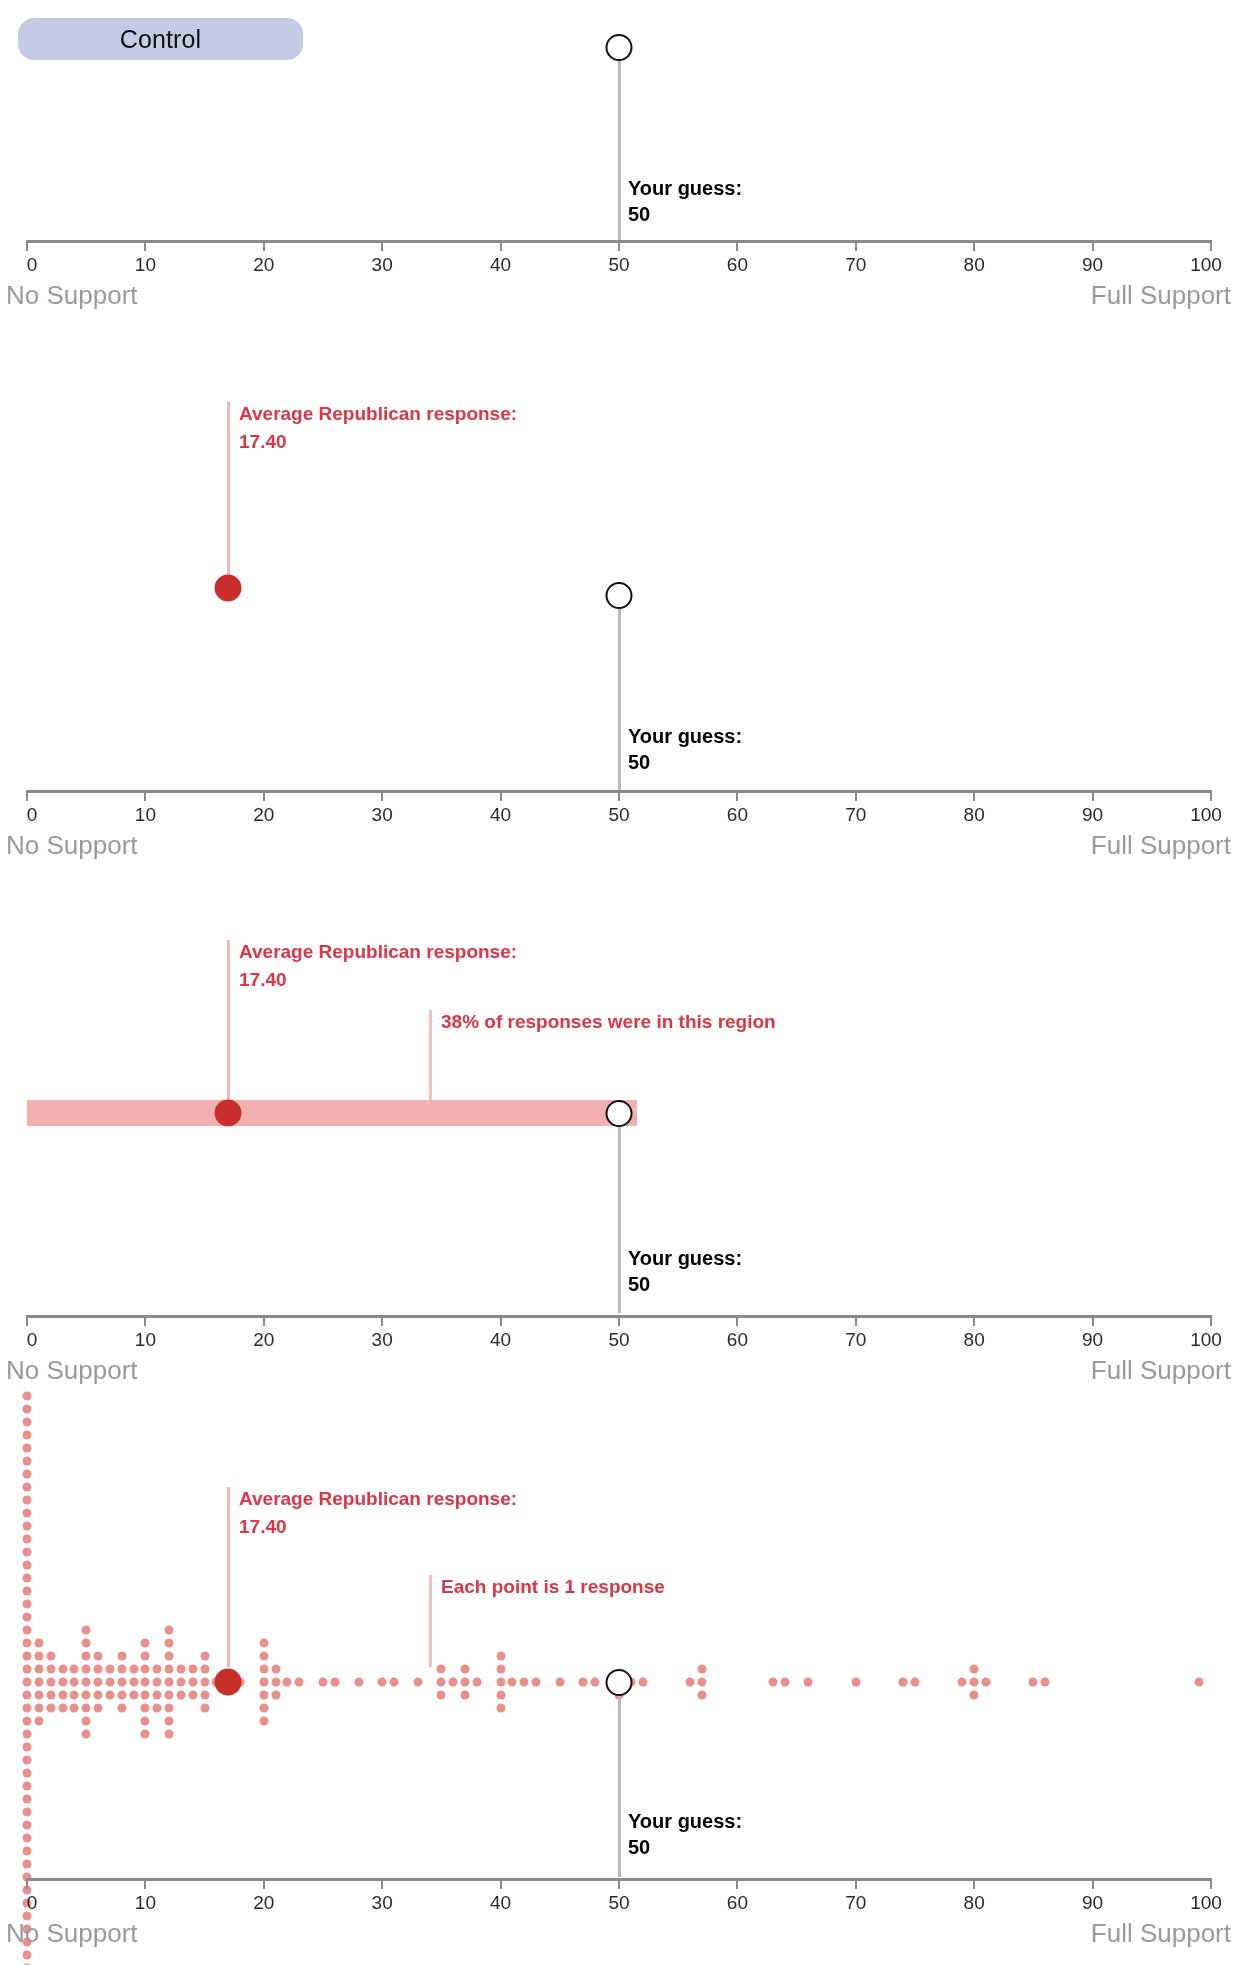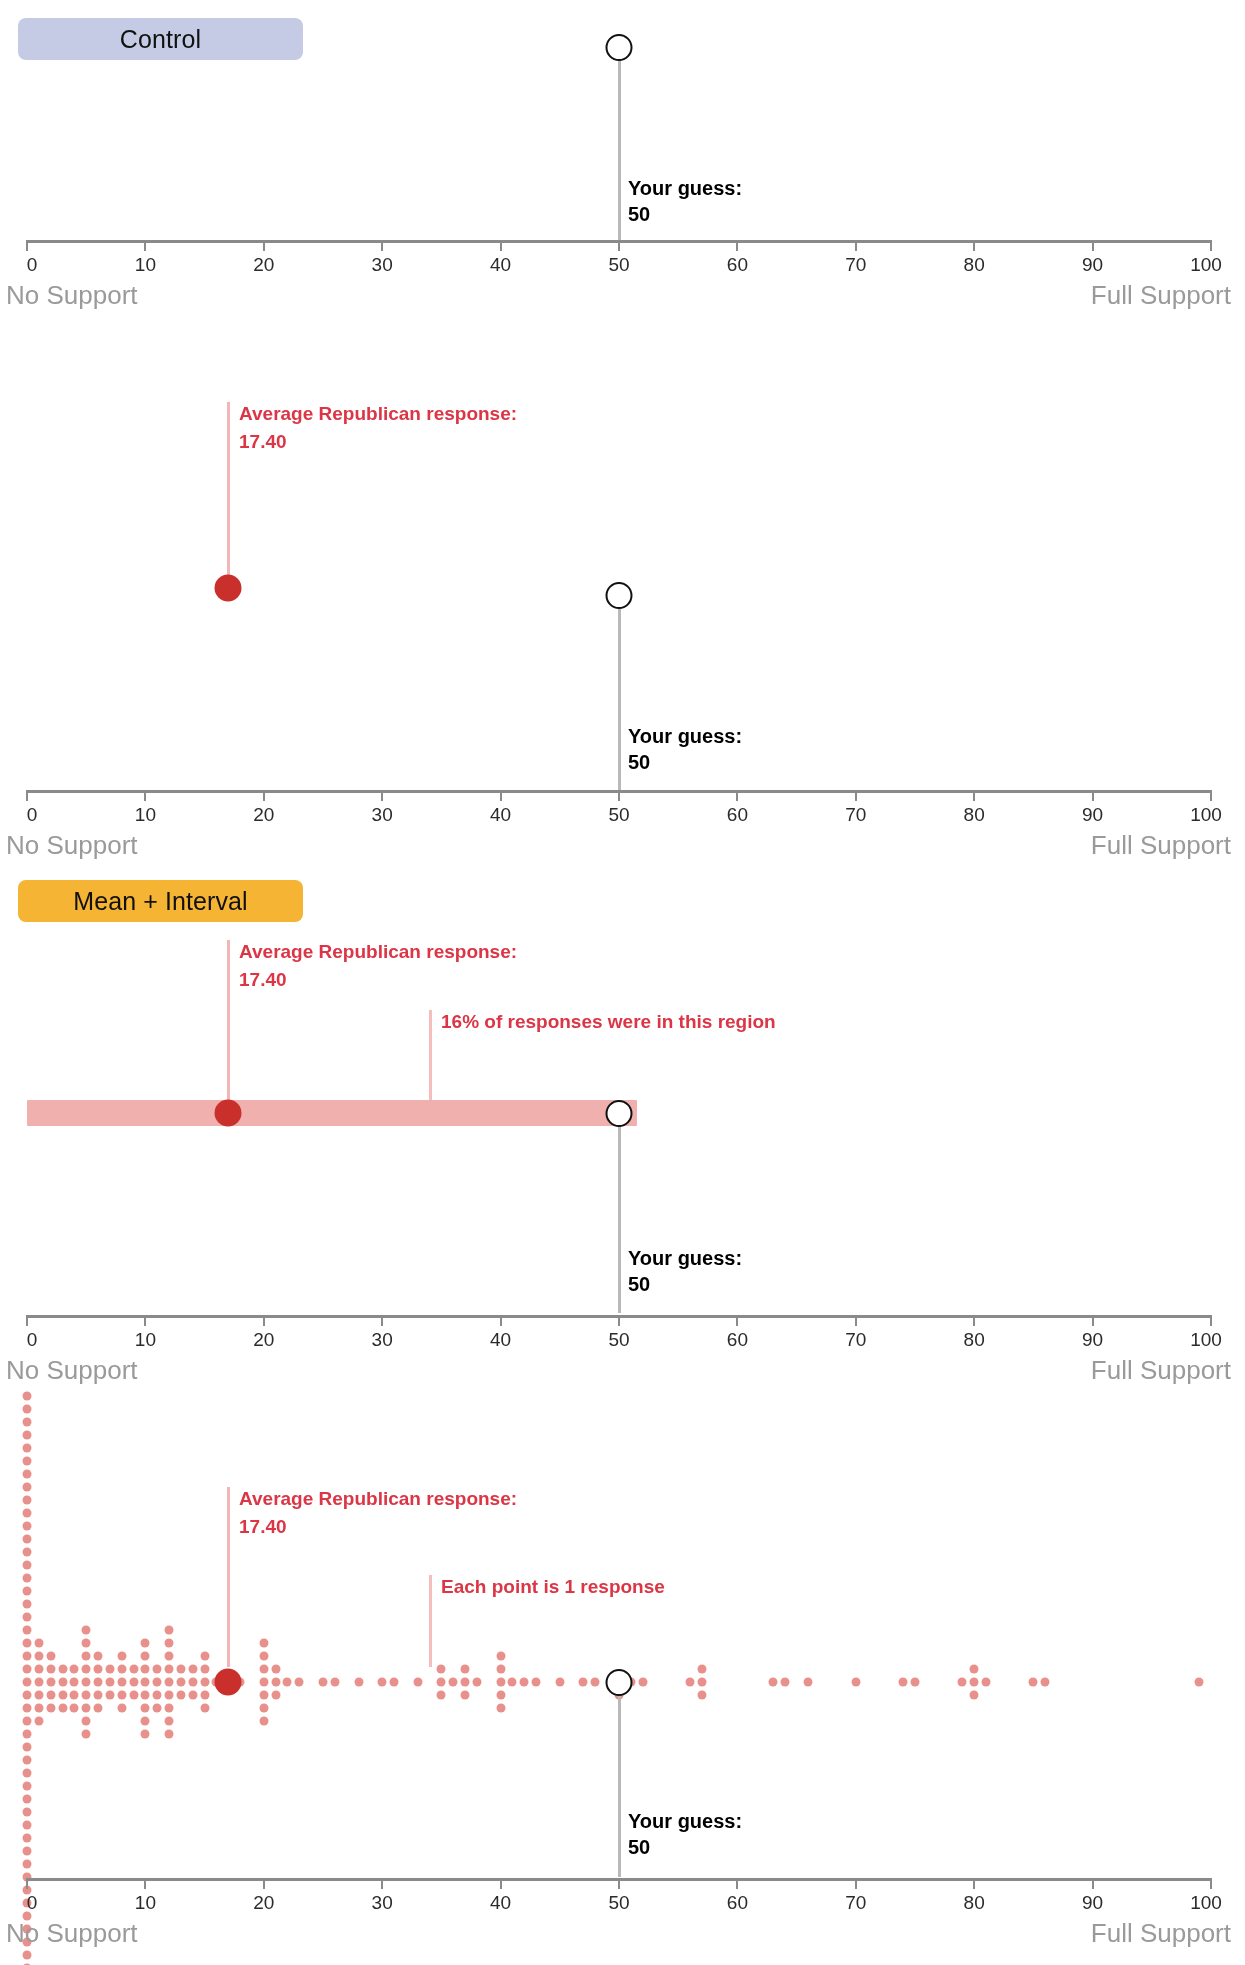--- a/index.html
+++ b/index.html
@@ -9,21 +9,21 @@
     -webkit-font-smoothing:antialiased;
   }
   .panel{position:absolute;left:0;width:1245px;}
 
   
   .badge{
     position:absolute;
     left:18px;
     width:285px;
     height:42px;
-    border-radius:8px;
+    border-radius:16px;
     display:flex;align-items:center;justify-content:center;
     font-size:25px;
     letter-spacing:.1px;
     box-sizing:border-box;
   }
   .badge-control{background:#c5cbe4;color:#111111;}
   .badge-mean{background:#9c7b98;color:#ffffff;}
   .badge-interval{background:#f5b434;color:#111111;}
   .badge-points{background:#3fdb97;color:#111111;}
 
@@ -162,32 +162,29 @@
       <div class="tick" style="left: 1091.6px;"></div>
       <div class="tick-label" style="left: 1092.6px;">90</div>
       <div class="tick" style="left: 1210px;"></div>
       <div class="tick-label" style="left: 1206px;">100</div>
       <div class="anchor anchor-left">No Support</div>
       <div class="anchor anchor-right">Full Support</div>
     </div>
 </div>
 
 <div class="panel" style="top:880px;height:340px;">
-  <div class="badge badge-interval" style="top:0px;">
-    <span>Mean + Interval</span>
-  </div>
 
   <div class="mean-stem" style="left:227px;top:60px;height:175px;"></div>
   <div class="ann" style="left:239px;top:58px;">
     <span>Average Republican response:</span><br>
     <span>17.40</span>
   </div>
 
   <div class="note-stem" style="left:429px;top:130px;height:105px;"></div>
-  <div class="ann" style="left:441px;top:128px;">16% of responses were in this region</div>
+  <div class="ann" style="left:441px;top:128px;">38% of responses were in this region</div>
 
   <div class="band" style="left:27px;top:220px;width:610px;"></div>
   <div class="mean-dot" style="left:228px;top:233px;"></div>
 
   <div class="guess-stem" style="left:618px;top:233px;height:200px;"></div>
   <div class="guess-knob" style="left:619px;top:220px;"></div>
   <div class="guess-label" style="left:628px;top:365px;">
     <span>Your guess:</span><br>
     <span>50</span>
   </div>

